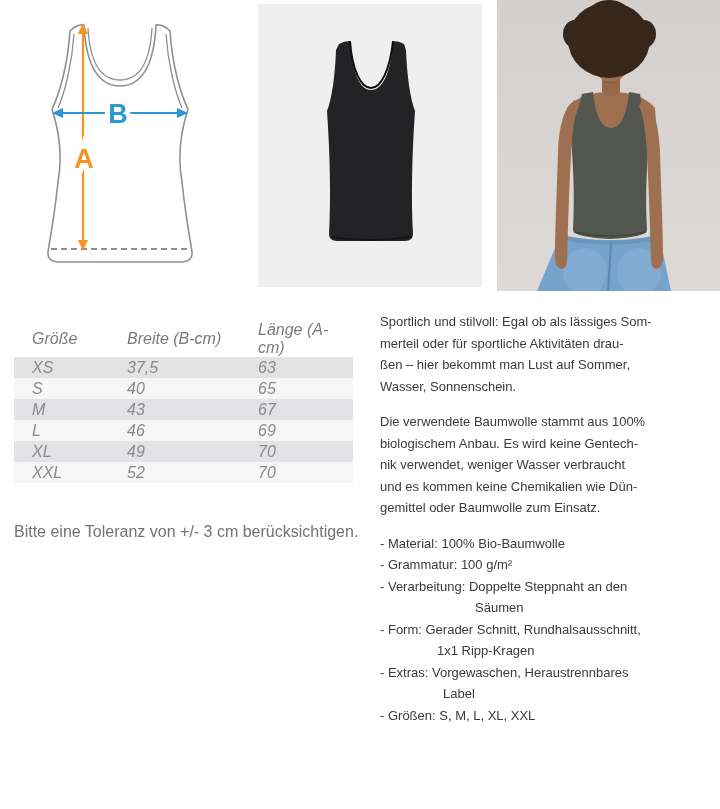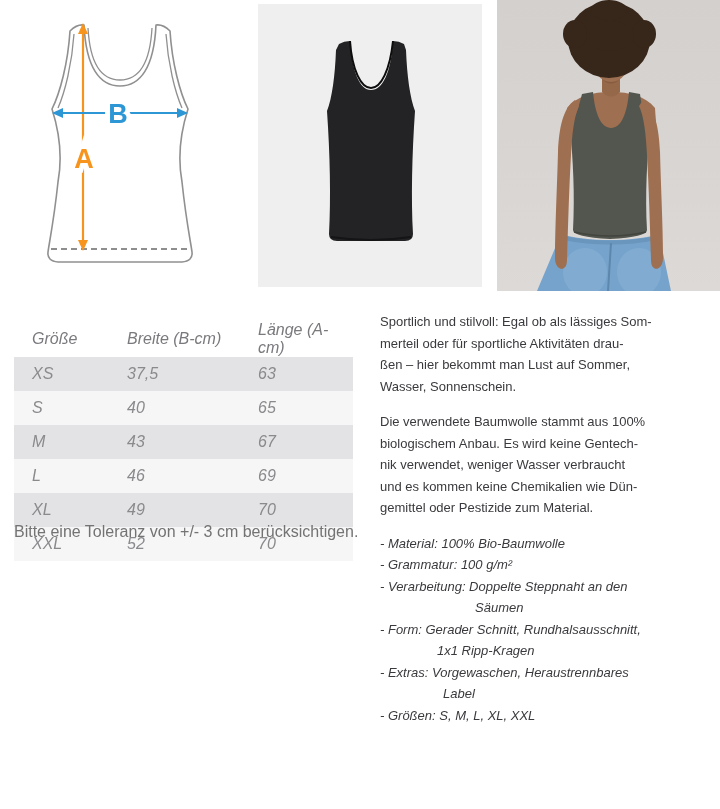--- a/index.html
+++ b/index.html
@@ -24,37 +24,37 @@
     font-style:italic;
   }
   #size-table col.c1{width:113px}
   #size-table col.c2{width:131px}
   #size-table col.c3{width:95px}
   #size-table th{
     font-weight:normal;text-align:left;color:#7A7A7E;
     height:24px;padding:0;vertical-align:middle;background:#ffffff;
   }
   #size-table td{
-    color:#8A8A8D;height:34px;padding:0;vertical-align:middle;
+    color:#8A8A8D;height:21px;padding:0;vertical-align:middle;
   }
   #size-table th:first-child, #size-table td:first-child{padding-left:18px;}
   #size-table tbody tr:nth-child(odd){background:#E3E3E5;}
   #size-table tbody tr:nth-child(even){background:#F6F6F7;}
 
   #tolerance-note{
     left:14px;top:523px;font-size:16px;color:#737373;white-space:nowrap;
   }
 
   
   #description{
     left:380px;top:311px;width:340px;
     font-size:13px;line-height:21.5px;color:#3A3A3E;
   }
   #description .para{margin:0 0 14px 0;}
-  #description .para.bullets{margin-top:3px;margin-bottom:0;font-style:italic;}
+  #description .para.bullets{margin-top:3px;margin-bottom:0;}
   .line{white-space:nowrap;}
   .ind83{padding-left:83px}
   .ind80{padding-left:80px}
   .ind95{padding-left:95px}
   .ind57{padding-left:57px}
   .ind63{padding-left:63px}
 </style>
 </head>
 <body>
 
@@ -231,21 +231,21 @@
     <div class="line">Sportlich und stilvoll: Egal ob als lässiges Som-</div>
     <div class="line">merteil oder für sportliche Aktivitäten drau-</div>
     <div class="line">ßen – hier bekommt man Lust auf Sommer,</div>
     <div class="line">Wasser, Sonnenschein.</div>
   </div>
   <div class="para">
     <div class="line">Die verwendete Baumwolle stammt aus 100%</div>
     <div class="line">biologischem Anbau. Es wird keine Gentech-</div>
     <div class="line">nik verwendet, weniger Wasser verbraucht</div>
     <div class="line">und es kommen keine Chemikalien wie Dün-</div>
-    <div class="line">gemittel oder Pestizide zum Material.</div>
+    <div class="line">gemittel oder Baumwolle zum Einsatz.</div>
   </div>
   <div class="para bullets">
     <div class="line">- Material: 100% Bio-Baumwolle</div>
     <div class="line">- Grammatur: 100 g/m²</div>
     <div class="line">- Verarbeitung: Doppelte Steppnaht an den</div>
     <div class="line ind95">Säumen</div>
     <div class="line">- Form: Gerader Schnitt, Rundhalsausschnitt,</div>
     <div class="line ind57">1x1 Ripp-Kragen</div>
     <div class="line">- Extras: Vorgewaschen, Heraustrennbares</div>
     <div class="line ind63">Label</div>

